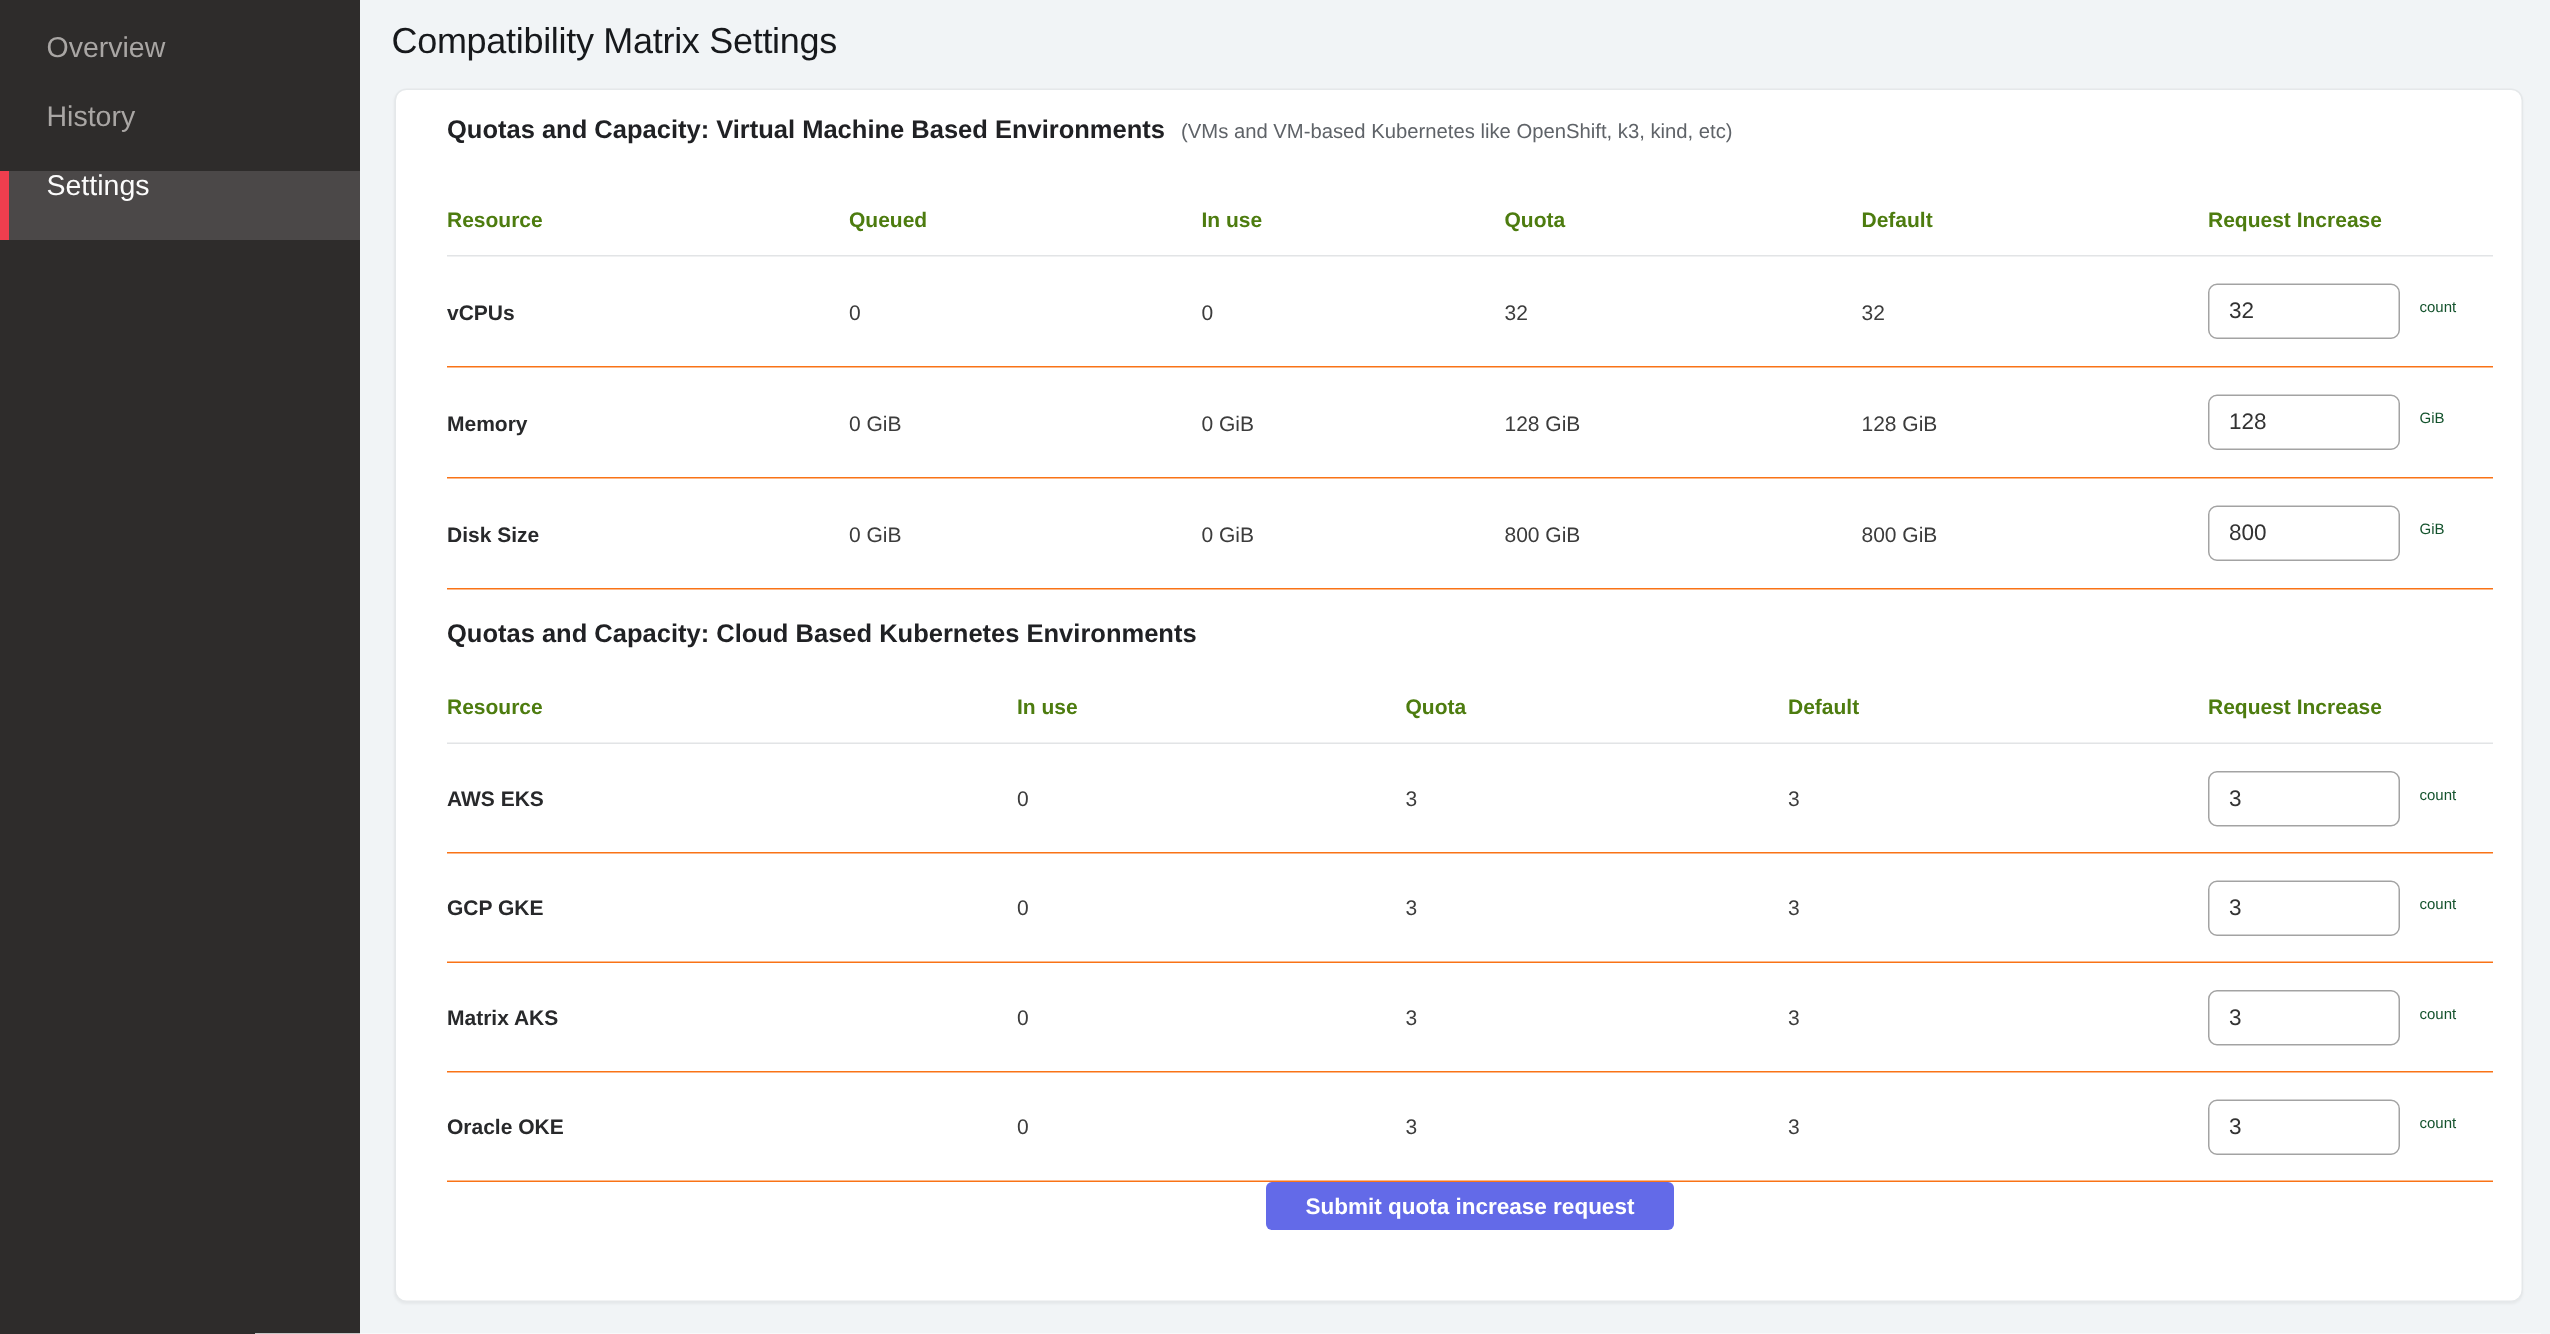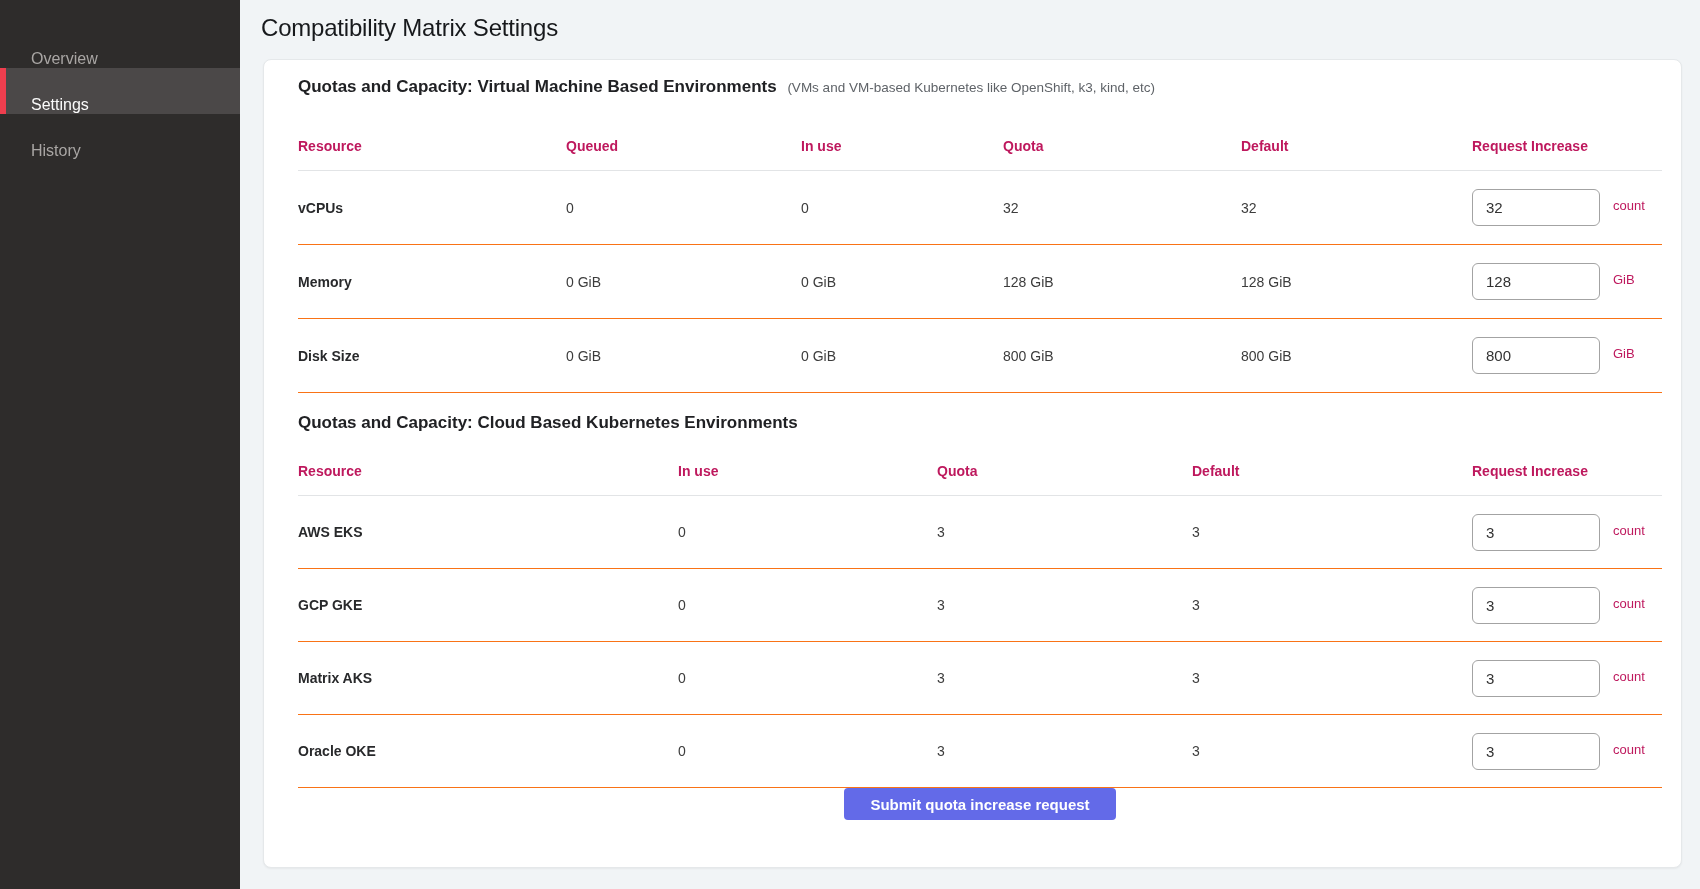--- a/index.html
+++ b/index.html
@@ -11,23 +11,23 @@
     overflow:hidden;
     color:#2a2a2a;
   }
 
   
   .sidebar {
     width:240px; height:889px; background:#2e2c2b;
     flex-shrink:0; padding-top:22px;
   }
   .nav-item {
-    height:46px; display:flex; align-items:flex-end;
+    height:46px; display:flex; align-items:flex-start;
     padding-left:25px; border-left:6px solid transparent;
-    font-size:16px; color:#a9a6a4; cursor:pointer;
+    font-size:19px; color:#a9a6a4; cursor:pointer;
   }
   .nav-item.active {
     background:#4b4848; color:#fbfbfb; border-left-color:#ef3e4e;
   }
 
   
   .main { flex:1; min-width:0; }
   .page-title {
     margin:14px 0 0 21px;
     font-size:24px; font-weight:400; color:#17191c; letter-spacing:-0.2px;
@@ -51,67 +51,67 @@
   }
   .section-title.second { padding-top:20px; height:48px; }
 
   .grid-row { display:grid; }
   .t1 { grid-template-columns:268px 235px 202px 238px 231px 1fr; }
   .t2 { grid-template-columns:380px 259px 255px 280px 1fr; }
 
   .thead {
     height:59px; align-items:end; padding-bottom:16px;
     border-bottom:1px solid #e2e4e6;
-    font-size:14px; font-weight:700; color:#be185d;
+    font-size:14px; font-weight:700; color:#4d7c0f;
   }
   .thead.t2 { height:55px; }
 
   .trow {
     border-bottom:1px solid #f97316;
     align-items:center;
     font-size:14px; color:#3c3c3c;
   }
   .t1.trow { height:74px; }
   .t2.trow { height:73px; }
   .res-name { font-weight:700; color:#28292b; }
 
   .req-cell { display:flex; align-items:center; gap:13px; }
   .qty-input {
     width:128px; height:37px;
     border:1px solid #a3a3a3; border-radius:6px;
     font-size:15px; padding:0 13px; color:#333;
     font-family:"Liberation Sans", sans-serif;
     background:#fff; outline:none;
   }
-  .unit { font-size:13px; color:#be185d; position:relative; top:-2px; }
+  .unit { font-size:10px; color:#14532d; position:relative; top:-2px; }
 
   .footer {
     height:81px; display:flex; justify-content:center; align-items:flex-start;
   }
   .submit-btn {
     height:32px; padding:0 26px;
     background:#636ae8; color:#ffffff;
     border:none; border-radius:4px;
     font-size:15px; font-weight:700;
     font-family:"Liberation Sans", sans-serif;
     cursor:pointer;
   }
 </style>
 </head>
 <body>
 
 <nav class="sidebar">
   <div class="nav-item">
     <span>Overview</span>
   </div>
+  <div class="nav-item">
+    <span>History</span>
+  </div>
   <div class="nav-item active">
     <span>Settings</span>
-  </div>
-  <div class="nav-item">
-    <span>History</span>
   </div>
 </nav>
 
 <main class="main">
   <h1 class="page-title">Compatibility Matrix Settings</h1>
 
   <section class="card">
 
     <div class="section-title">
       <span>Quotas and Capacity: Virtual Machine Based Environments</span>

